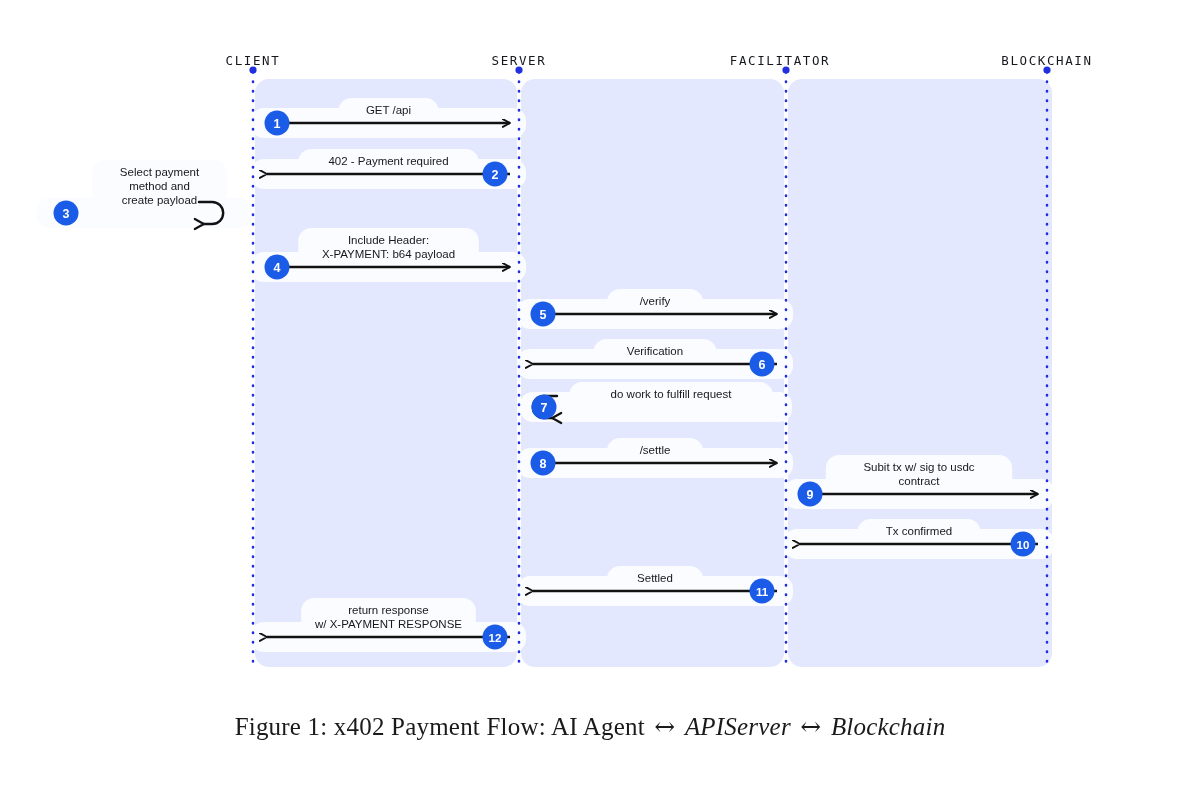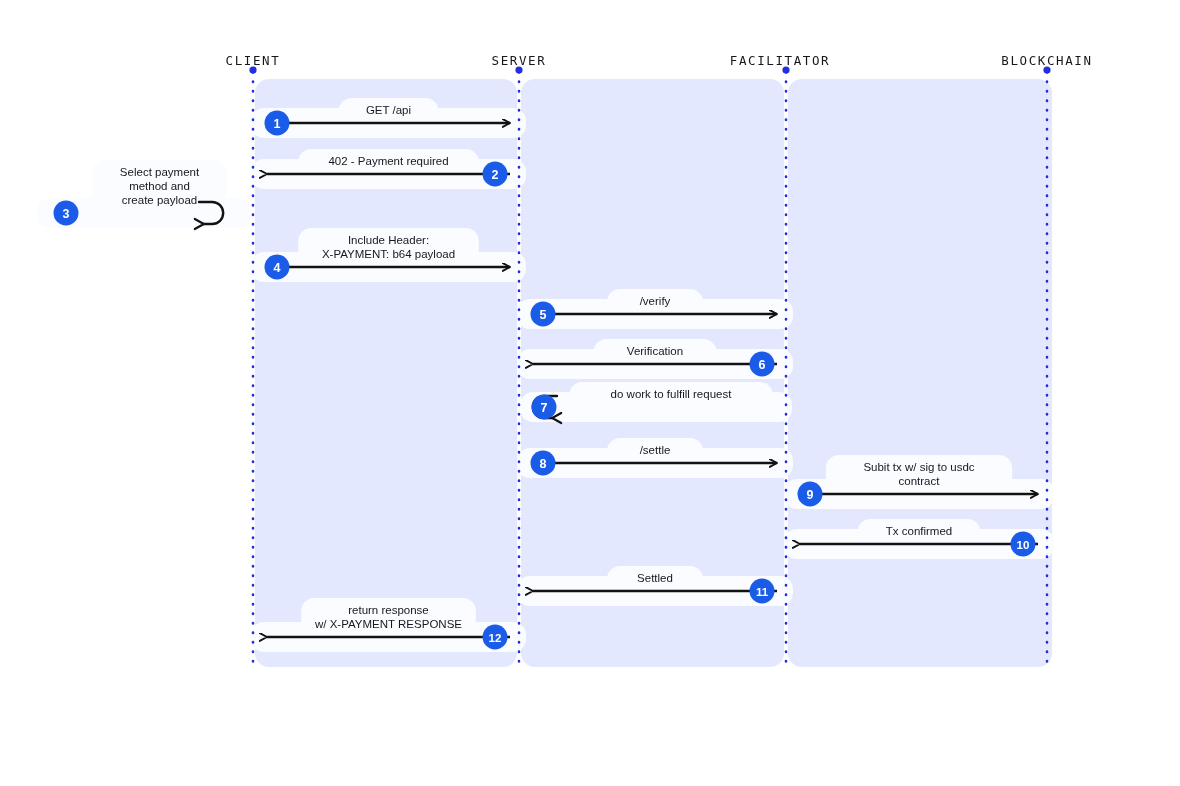--- a/index.html
+++ b/index.html
@@ -224,14 +224,21 @@
           <circle cx="762" cy="591" r="12.5" fill="#1a5ce8"></circle>
           <text x="762" y="591.5" class="badge-num wide">11</text>
         </g>
         <g>
           <circle cx="495" cy="637" r="12.5" fill="#1a5ce8"></circle>
           <text x="495" y="637.5" class="badge-num wide">12</text>
         </g>
       </g>
   </svg>
 
+  <div class="caption">
+    <span>Figure 1: x402 Payment Flow: AI Agent</span>
+    <span class="arrowsym">↔</span>
+    <span class="ital">APIServer</span>
+    <span class="arrowsym">↔</span>
+    <span class="ital">Blockchain</span>
+  </div>
 
 </div>
 
 </body></html>

